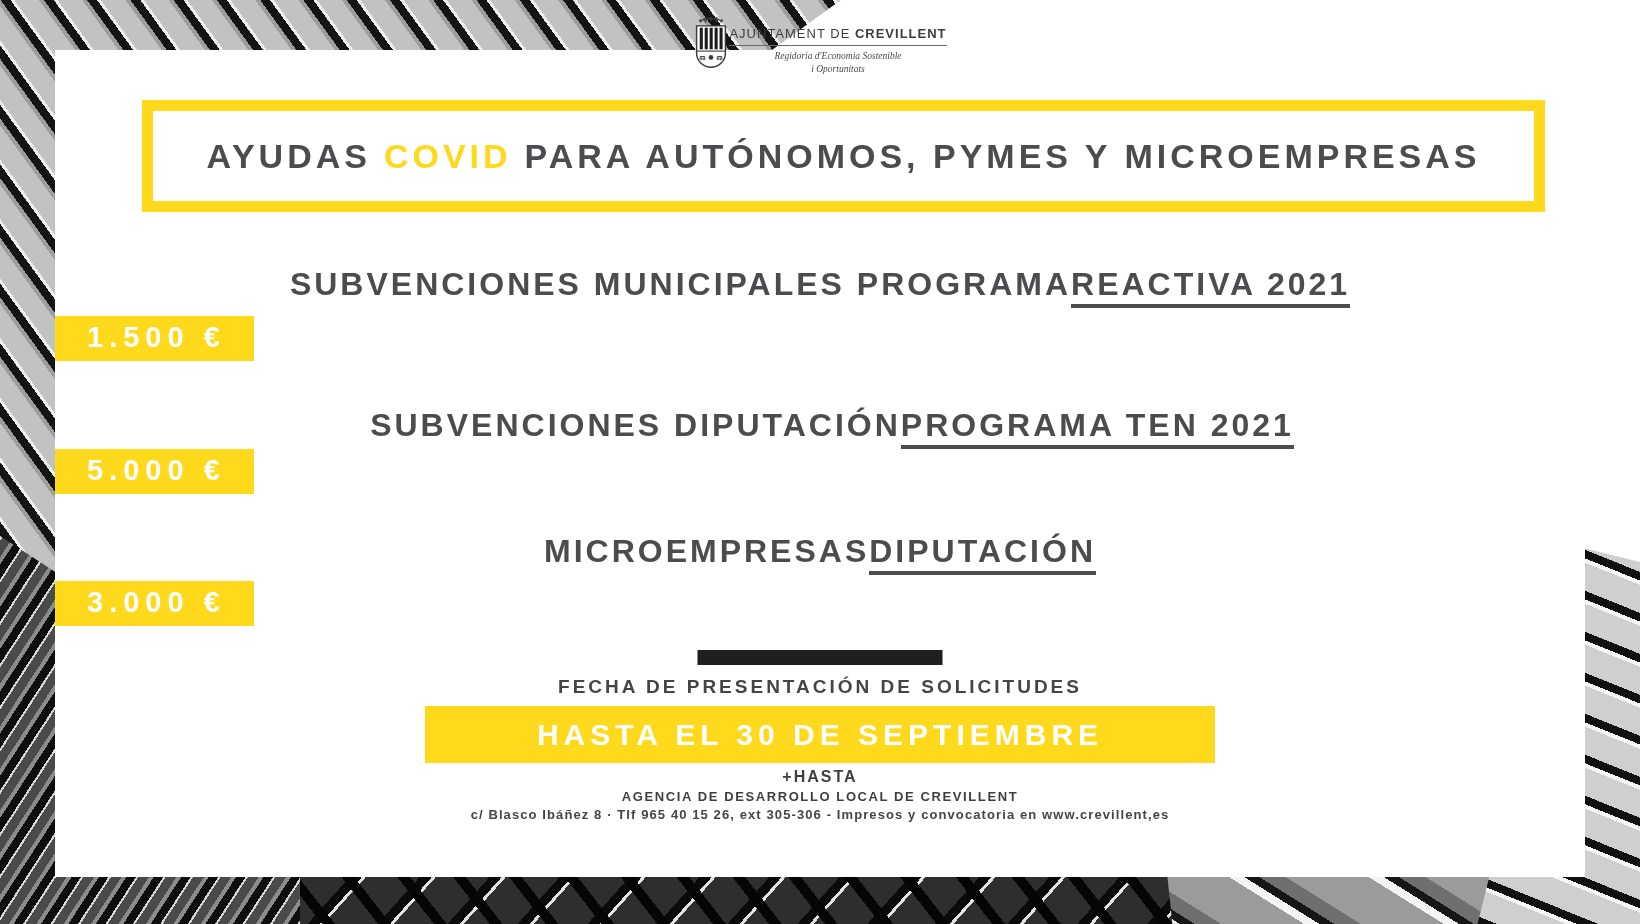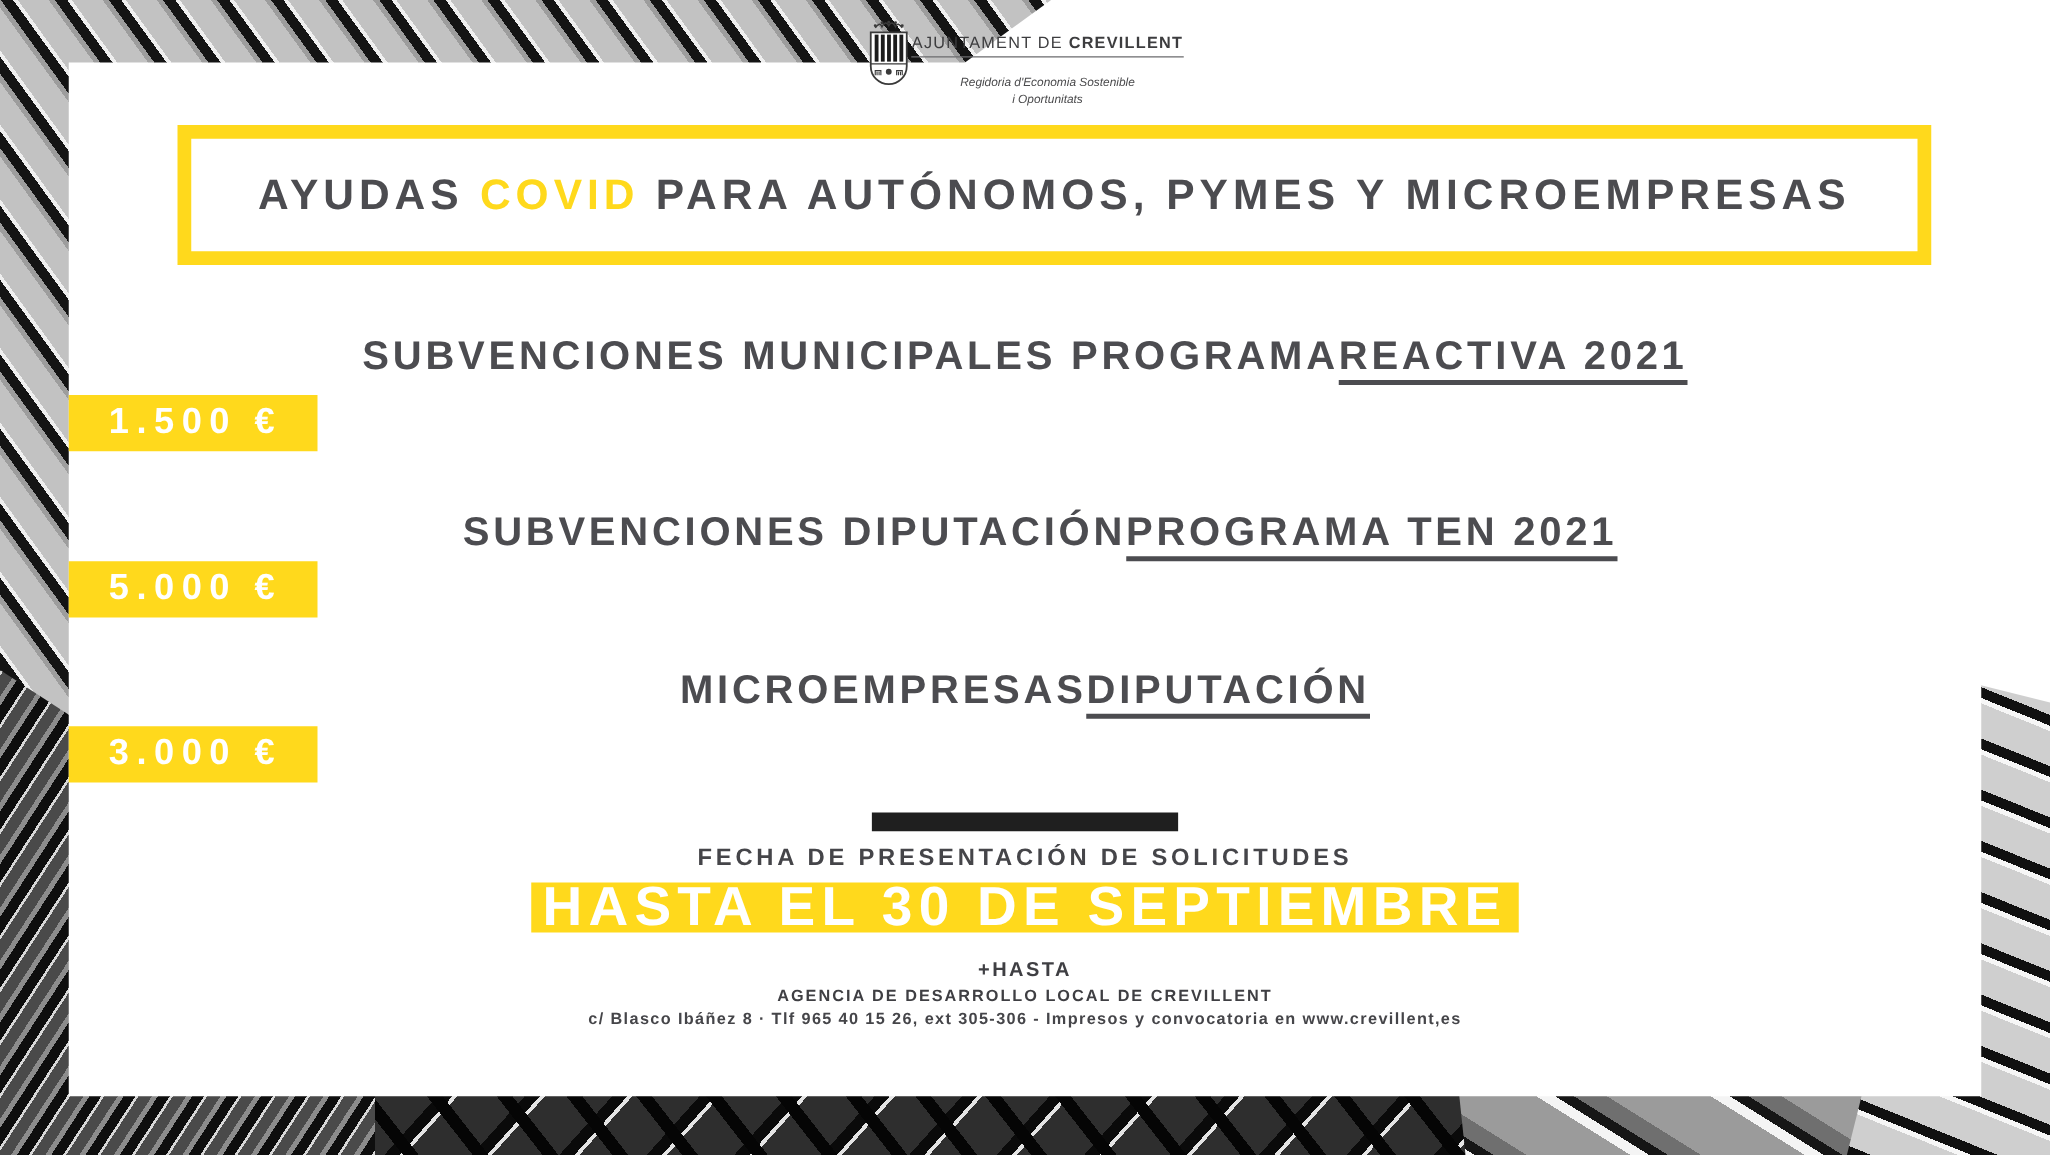--- a/index.html
+++ b/index.html
@@ -55,22 +55,22 @@
     position:absolute;left:0;right:0;top:12px;z-index:4;
     display:flex;justify-content:center;align-items:flex-start;
   }
   .crest{width:36px;height:62px;flex:0 0 auto;}
   .org-block{padding-top:14px;text-align:center;}
   .org-name{
     font-size:13px;letter-spacing:1px;color:#3d3d3f;white-space:nowrap;
     border-bottom:1px solid #6b6b6d;padding-bottom:4px;
   }
   .org-name b{font-weight:bold;}
-  .dept{font-family:Liberation Sans, sans-serif;font-style:italic;
-    font-size:9.5px;color:#4a4a4c;line-height:1.35;margin-top:15px;}
+  .dept{font-family:Liberation Serif, serif;font-style:italic;
+    font-size:9.5px;color:#4a4a4c;line-height:1.35;margin-top:4px;}
   
   .title-box{
     position:absolute;left:63px;top:50px;width:1403px;height:112px;
     border:11px solid var(--yellow);box-sizing:border-box;
     display:flex;align-items:center;justify-content:center;margin-left:24px;
   }
   .title-line{
     display:flex;gap:13px;white-space:nowrap;
     font-weight:bold;font-size:34px;letter-spacing:4px;color:#4c4c50;
   }
@@ -95,22 +95,22 @@
     position:absolute;left:50%;transform:translateX(-50%);
     top:600px;width:245px;height:15px;background:#1f1f1f;
   }
   .fecha{
     position:absolute;left:0;right:0;top:626px;text-align:center;
     font-weight:bold;font-size:19px;letter-spacing:3px;color:#454549;
   }
   .banner-row{position:absolute;left:0;right:0;top:656px;display:flex;justify-content:center;}
   .banner{
     background:var(--yellow);color:#ffffff;font-weight:bold;
-    font-size:44px;letter-spacing:5px;white-space:nowrap;
-    width:790px;height:40px;box-sizing:border-box;
+    font-size:30px;letter-spacing:5px;white-space:nowrap;
+    width:790px;height:57px;box-sizing:border-box;
     display:flex;align-items:center;justify-content:center;
   }
   
   .more-info{position:absolute;left:0;right:0;top:718px;text-align:center;
     font-weight:bold;font-size:16px;letter-spacing:2px;color:#3f3f43;}
   .agency{position:absolute;left:0;right:0;top:739px;text-align:center;
     font-weight:bold;font-size:13px;letter-spacing:1.6px;color:#3f3f43;}
   .contact{position:absolute;left:0;right:0;top:757px;text-align:center;
     font-weight:bold;font-size:13px;letter-spacing:1.1px;color:#454549;}
 </style>

